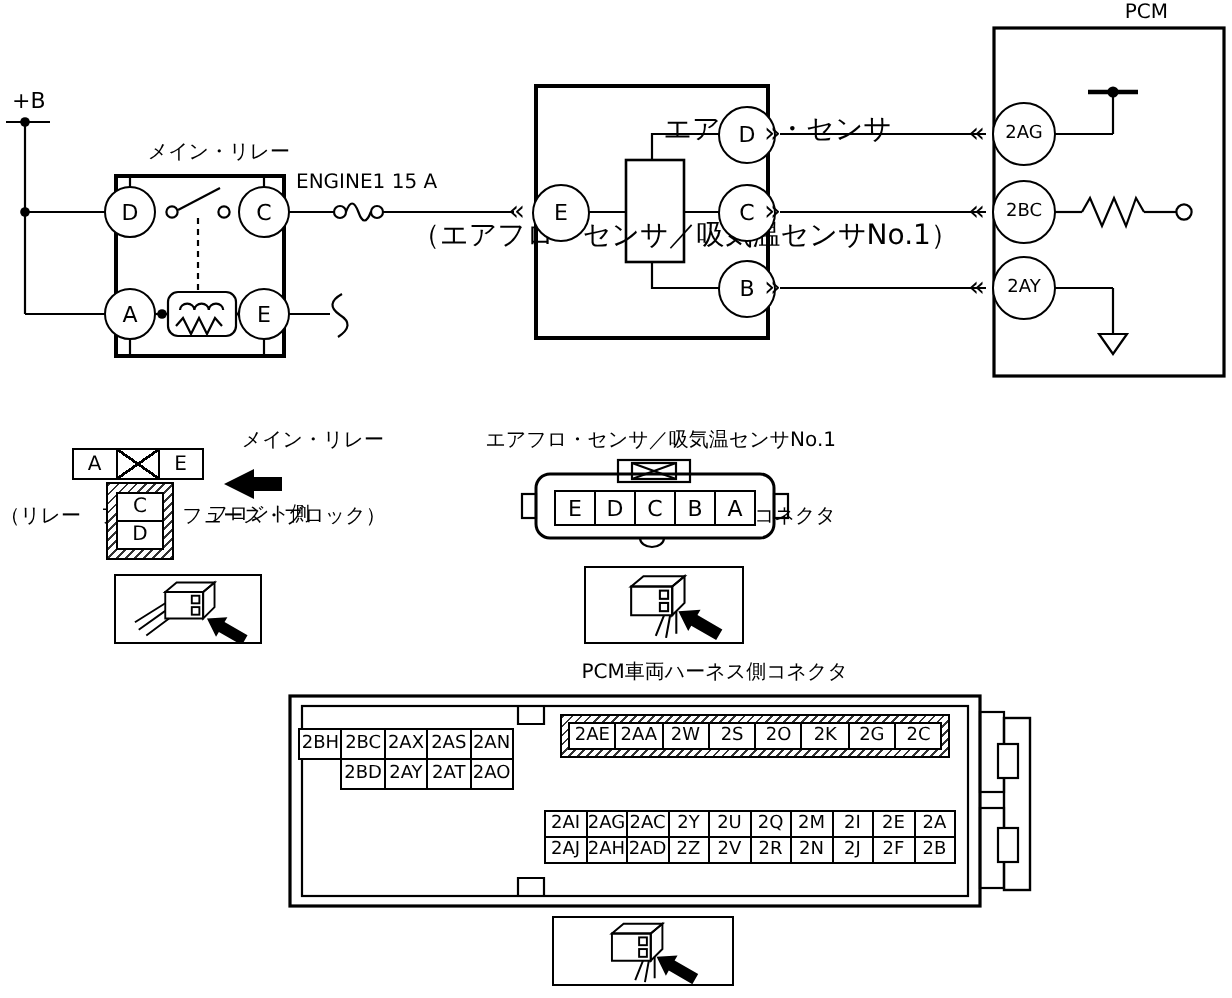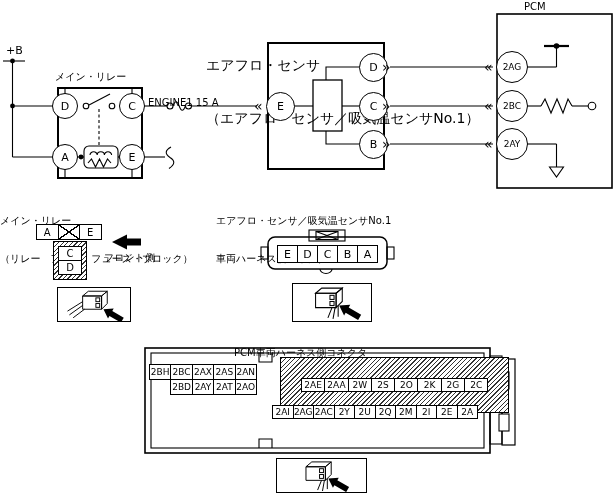--- a/index.html
+++ b/index.html
@@ -1,41 +1,41 @@
 <!DOCTYPE html>
 <html><head>
 <meta charset="utf-8">
 <style>
   html,body{margin:0;padding:0;background:#fff}
   .canvas{position:relative;width:616px;height:499px;background:#ffffff;color:#000;
           font-family:"DejaVu Sans","Liberation Sans",sans-serif;overflow:hidden}
   .wires{position:absolute;left:0;top:0;z-index:1}
   .label{position:absolute;z-index:2;white-space:pre;line-height:1.25}
-  .center{text-align:left}
+  .center{text-align:right}
   .t-circle{position:absolute;z-index:3;background:#fff;border:1.4px solid #000;border-radius:50%;
             display:flex;align-items:center;justify-content:center;box-sizing:border-box}
   .t-sm{font-size:11px}
   .t-pcm{font-size:9px}
   .chev{position:absolute;z-index:4;font-size:14px;line-height:14px;letter-spacing:-1px}
   .abs{position:absolute;z-index:3}
   .grid-row{display:flex}
   .grid-row + .grid-row{margin-top:-1px}
   .grid-cell{box-sizing:border-box;border:1px solid #000;background:#fff;flex:none;
              display:flex;align-items:center;justify-content:center;overflow:hidden}
   .grid-cell + .grid-cell{margin-left:-1px}
   .blank{visibility:hidden}
   .rt-cell{width:22.5px;height:16px;font-size:10px}
   .relay-cd .grid-cell{width:24px;height:15px;font-size:10px}
   .sensor-cells .grid-cell{width:21px;height:18px;font-size:11px}
   .pcm-left .grid-cell{width:22.4px;height:15.8px;font-size:9px}
   .pcm-rt .grid-cell{width:24.3px;height:13.5px;font-size:9px}
   .pcm-rb .grid-cell{width:21.5px;height:13.8px;font-size:9px}
   .hatch{border:1px solid #000;box-sizing:border-box;
          background:repeating-linear-gradient(135deg,#333 0 1px,#fff 1px 3.2px)}
-  .pad4{padding:4px}.pad3{padding:20px}
+  .pad4{padding:4px}.pad3{padding:3px}
   .crossed{background:
      linear-gradient(to top right, transparent calc(50% - 0.7px), #000 calc(50% - 0.7px), #000 calc(50% + 0.7px), transparent calc(50% + 0.7px)),
      linear-gradient(to bottom right, transparent calc(50% - 0.7px), #000 calc(50% - 0.7px), #000 calc(50% + 0.7px), transparent calc(50% + 0.7px)),
      #fff}
   .sketch-box{position:absolute;z-index:3;border:1.5px solid #000;background:#fff;box-sizing:border-box}
   .sketch-box svg{display:block;width:100%;height:100%}
 </style>
 </head>
 <body>
 
@@ -139,42 +139,42 @@
       <rect x="502" y="359" width="13" height="86" stroke-width="1.2"></rect>
       <rect x="499" y="372" width="10" height="17" fill="#fff"></rect>
       <rect x="499" y="414" width="10" height="17" fill="#fff"></rect>
     </g>
   </svg>
 
   <div class="label" style="left:6px;top:44px;font-size:11px">+B</div>
 
   <div class="label center" style="left:55px;top:71px;width:90px;font-size:10px">メイン・リレー</div>
 
-  <div class="label" style="left:148px;top:97px;font-size:10px">ENGINE1 15 A</div>
+  <div class="label" style="left:148px;top:86px;font-size:10px">ENGINE1 15 A</div>
 
   <div class="label center" style="left:206px;top:22px;width:240px;font-size:14px">
     <div>エアフロ・センサ</div>
     <div>（エアフロ・センサ／吸気温センサNo.1）</div>
   </div>
 
   <div class="label center" style="left:524px;top:1px;width:60px;font-size:10px">PCM</div>
 
   <div class="label center" style="left:0px;top:190px;width:192px;font-size:10px">
     <div>メイン・リレー</div>
     <div>（リレー　アンド　フューズ・ブロック）</div>
   </div>
 
   <div class="label" style="left:104px;top:252px;font-size:10px">フロント側</div>
 
   <div class="label center" style="left:216px;top:190px;width:202px;font-size:10px">
     <div>エアフロ・センサ／吸気温センサNo.1</div>
     <div>車両ハーネス側コネクタ</div>
   </div>
 
-  <div class="label center" style="left:234px;top:347px;width:190px;font-size:10px">PCM車両ハーネス側コネクタ</div>
+  <div class="label center" style="left:234px;top:331px;width:190px;font-size:10px">PCM車両ハーネス側コネクタ</div>
 
   <div class="t-circle t-sm" style="left:52px;top:93px;width:26px;height:26px">D</div>
   <div class="t-circle t-sm" style="left:119px;top:93px;width:26px;height:26px">C</div>
   <div class="t-circle t-sm" style="left:52px;top:144px;width:26px;height:26px">A</div>
   <div class="t-circle t-sm" style="left:119px;top:144px;width:26px;height:26px">E</div>
 
   <div class="t-circle t-sm" style="left:266px;top:92px;width:29px;height:29px">E</div>
   <div class="t-circle t-sm" style="left:359px;top:53px;width:29px;height:29px">D</div>
   <div class="t-circle t-sm" style="left:359px;top:92px;width:29px;height:29px">C</div>
   <div class="t-circle t-sm" style="left:359px;top:130px;width:29px;height:29px">B</div>
@@ -253,20 +253,32 @@
         <div class="grid-cell">2AG</div>
         <div class="grid-cell">2AC</div>
         <div class="grid-cell">2Y</div>
         <div class="grid-cell">2U</div>
         <div class="grid-cell">2Q</div>
         <div class="grid-cell">2M</div>
         <div class="grid-cell">2I</div>
         <div class="grid-cell">2E</div>
         <div class="grid-cell">2A</div>
       </div>
+      <div class="grid-row">
+        <div class="grid-cell">2AJ</div>
+        <div class="grid-cell">2AH</div>
+        <div class="grid-cell">2AD</div>
+        <div class="grid-cell">2Z</div>
+        <div class="grid-cell">2V</div>
+        <div class="grid-cell">2R</div>
+        <div class="grid-cell">2N</div>
+        <div class="grid-cell">2J</div>
+        <div class="grid-cell">2F</div>
+        <div class="grid-cell">2B</div>
+      </div>
     </div>
 
   <div class="sketch-box" style="left:57px;top:287px;width:74px;height:35px">
     <svg viewBox="0 0 76 34" fill="none" stroke="#000" stroke-width="1">
       <polygon points="26,8 46,8 46,22 26,22"></polygon>
       <polygon points="26,8 32,3 52,3 46,8"></polygon>
       <polygon points="46,8 52,3 52,16 46,22"></polygon>
       <rect x="40" y="10" width="4" height="4"></rect>
       <rect x="40" y="16" width="4" height="4"></rect>
       <path d="M26,18 L12,28 M26,14 L10,24 M28,22 L16,31"></path>

